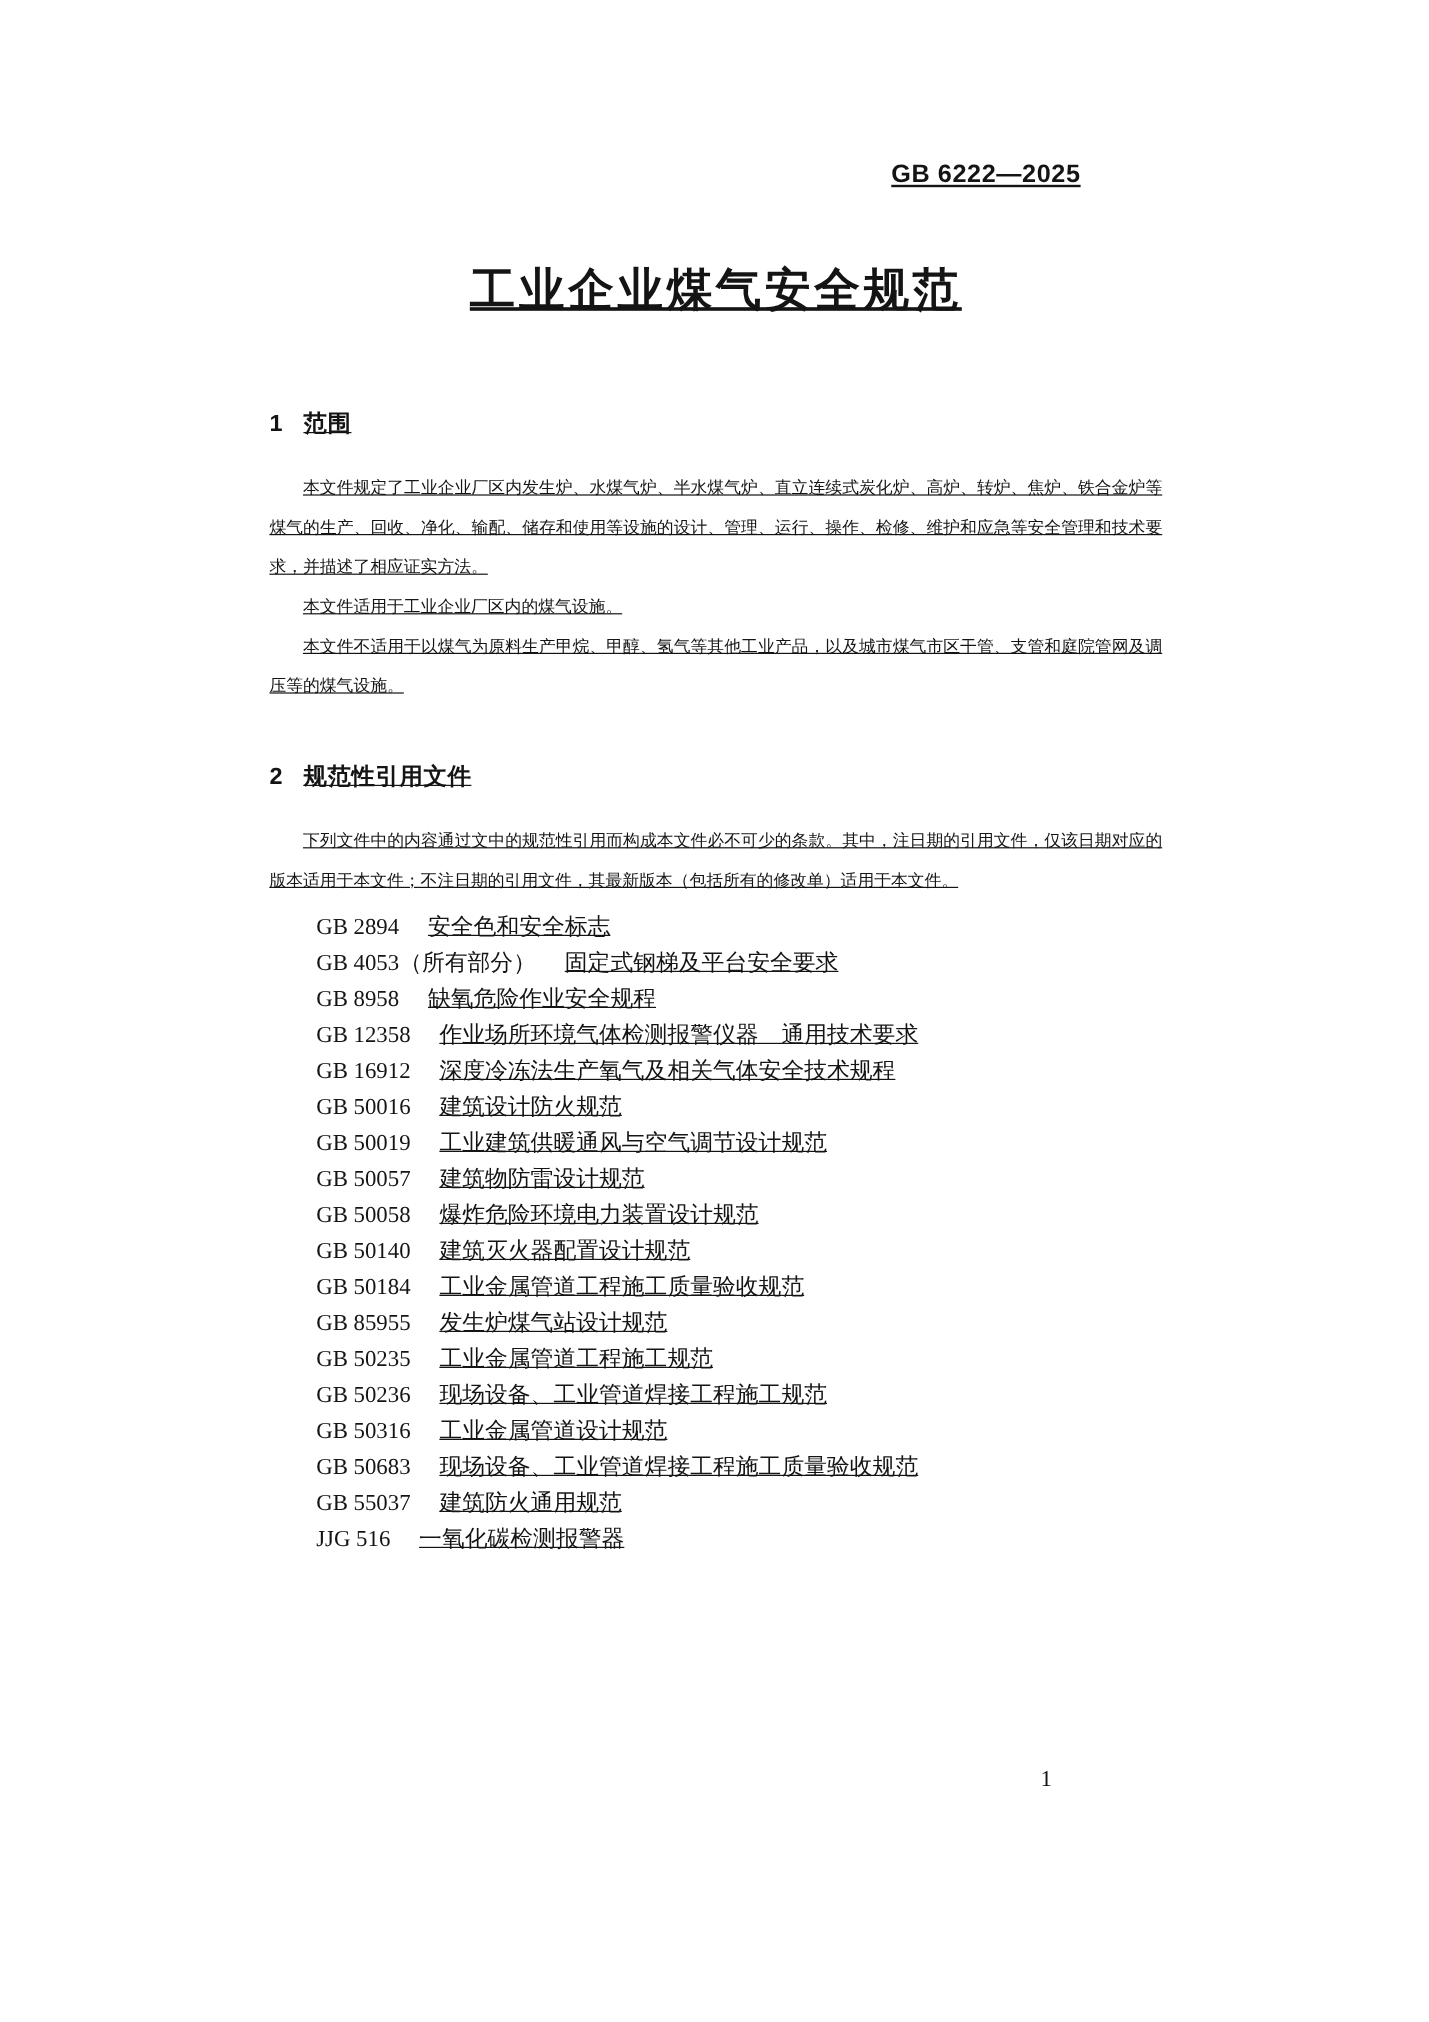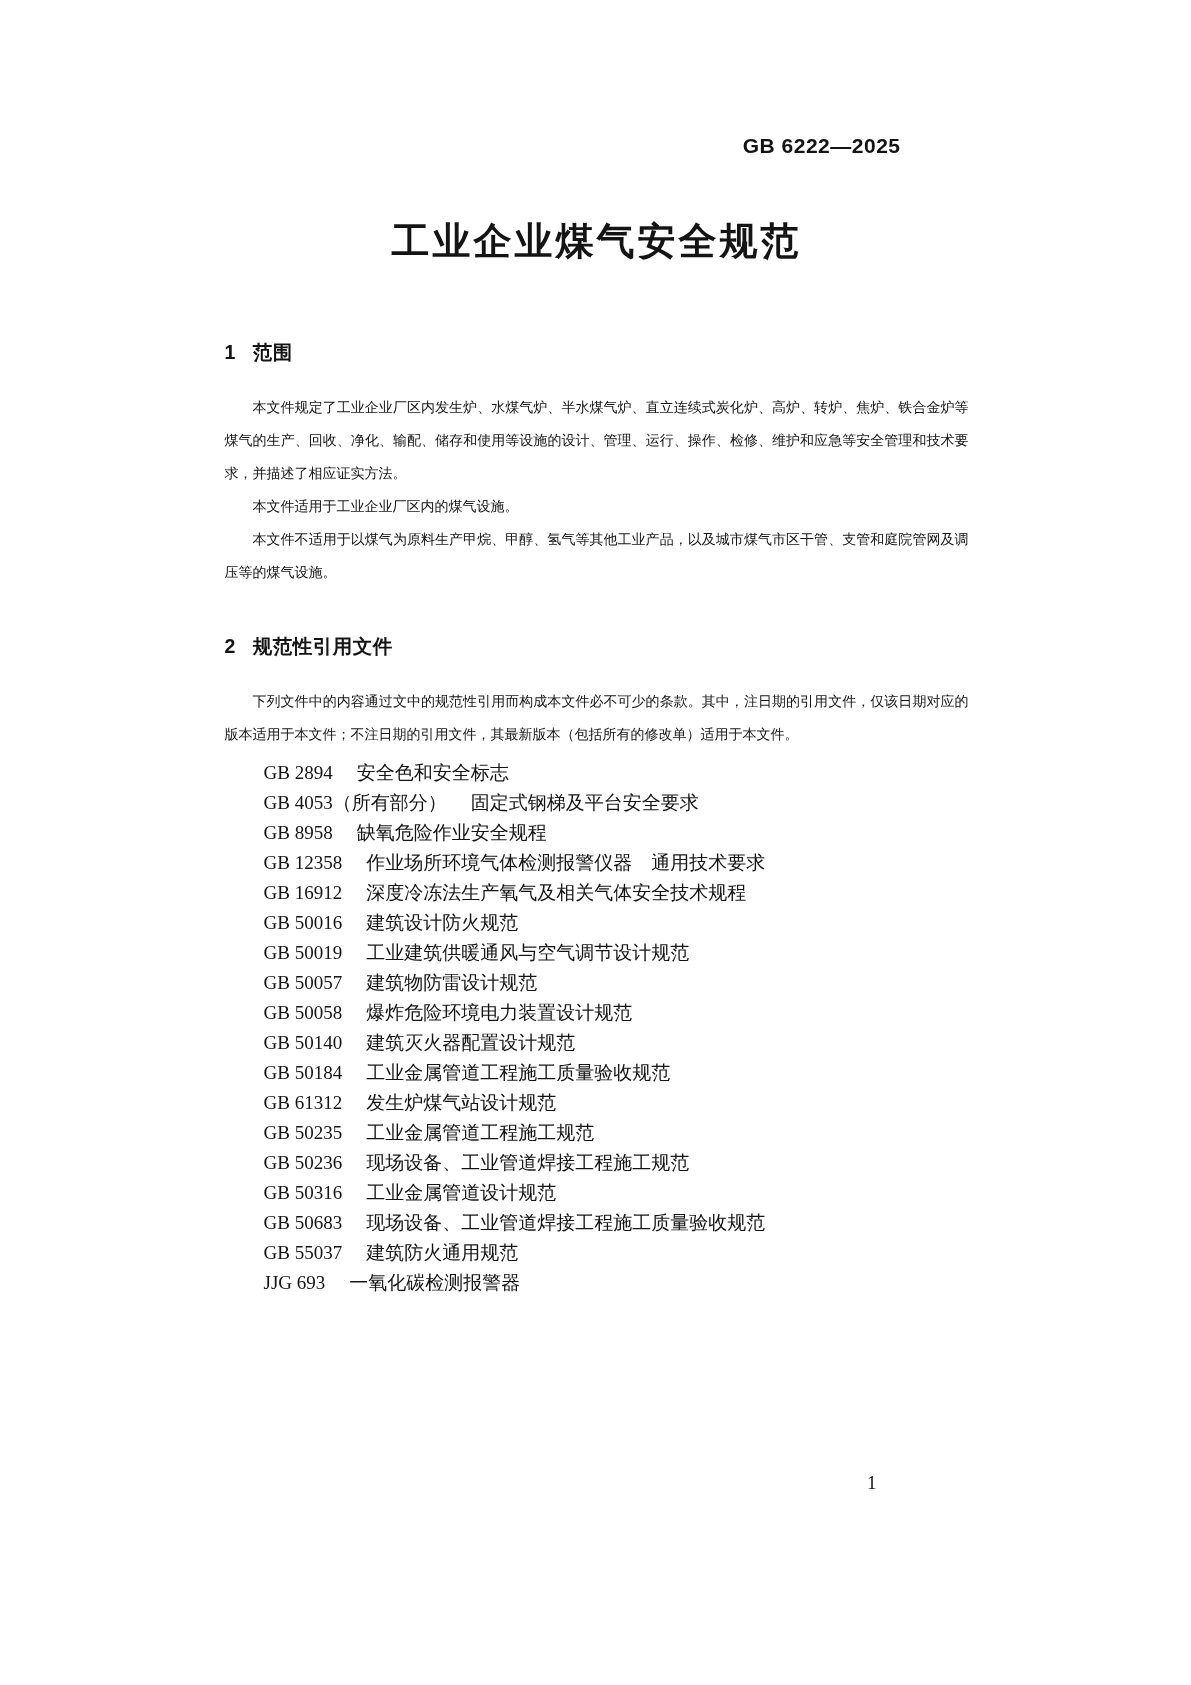--- a/index.html
+++ b/index.html
@@ -8,20 +8,21 @@
 
   .page {
     position: relative;
     width: 1012px;
     height: 1685px;
     margin: 0 auto;
     background: #ffffff;
     color: #141414;
     padding: 0 133px 0 135px;
     overflow: hidden;
+    text-decoration: underline;
   }
 
   .doc-number {
     padding-top: 134px;
     padding-right: 68px;
     text-align: right;
     font-family: "Liberation Sans", "DejaVu Sans", sans-serif;
     font-weight: bold;
     font-size: 21px;
     letter-spacing: 0.5px;
@@ -100,26 +101,26 @@
       <div class="ref-item"><span class="ref-code">GB 4053（所有部分）</span><span>固定式钢梯及平台安全要求</span></div>
       <div class="ref-item"><span class="ref-code">GB 8958</span><span>缺氧危险作业安全规程</span></div>
       <div class="ref-item"><span class="ref-code">GB 12358</span><span>作业场所环境气体检测报警仪器　通用技术要求</span></div>
       <div class="ref-item"><span class="ref-code">GB 16912</span><span>深度冷冻法生产氧气及相关气体安全技术规程</span></div>
       <div class="ref-item"><span class="ref-code">GB 50016</span><span>建筑设计防火规范</span></div>
       <div class="ref-item"><span class="ref-code">GB 50019</span><span>工业建筑供暖通风与空气调节设计规范</span></div>
       <div class="ref-item"><span class="ref-code">GB 50057</span><span>建筑物防雷设计规范</span></div>
       <div class="ref-item"><span class="ref-code">GB 50058</span><span>爆炸危险环境电力装置设计规范</span></div>
       <div class="ref-item"><span class="ref-code">GB 50140</span><span>建筑灭火器配置设计规范</span></div>
       <div class="ref-item"><span class="ref-code">GB 50184</span><span>工业金属管道工程施工质量验收规范</span></div>
-      <div class="ref-item"><span class="ref-code">GB 61312</span><span>发生炉煤气站设计规范</span></div>
+      <div class="ref-item"><span class="ref-code">GB 85955</span><span>发生炉煤气站设计规范</span></div>
       <div class="ref-item"><span class="ref-code">GB 50235</span><span>工业金属管道工程施工规范</span></div>
       <div class="ref-item"><span class="ref-code">GB 50236</span><span>现场设备、工业管道焊接工程施工规范</span></div>
       <div class="ref-item"><span class="ref-code">GB 50316</span><span>工业金属管道设计规范</span></div>
       <div class="ref-item"><span class="ref-code">GB 50683</span><span>现场设备、工业管道焊接工程施工质量验收规范</span></div>
       <div class="ref-item"><span class="ref-code">GB 55037</span><span>建筑防火通用规范</span></div>
-      <div class="ref-item"><span class="ref-code">JJG 693</span><span>一氧化碳检测报警器</span></div>
+      <div class="ref-item"><span class="ref-code">JJG 516</span><span>一氧化碳检测报警器</span></div>
     </div>
   </div>
 
 
   <div class="page-number">1</div>
 
 </div>
 
 </body></html>

